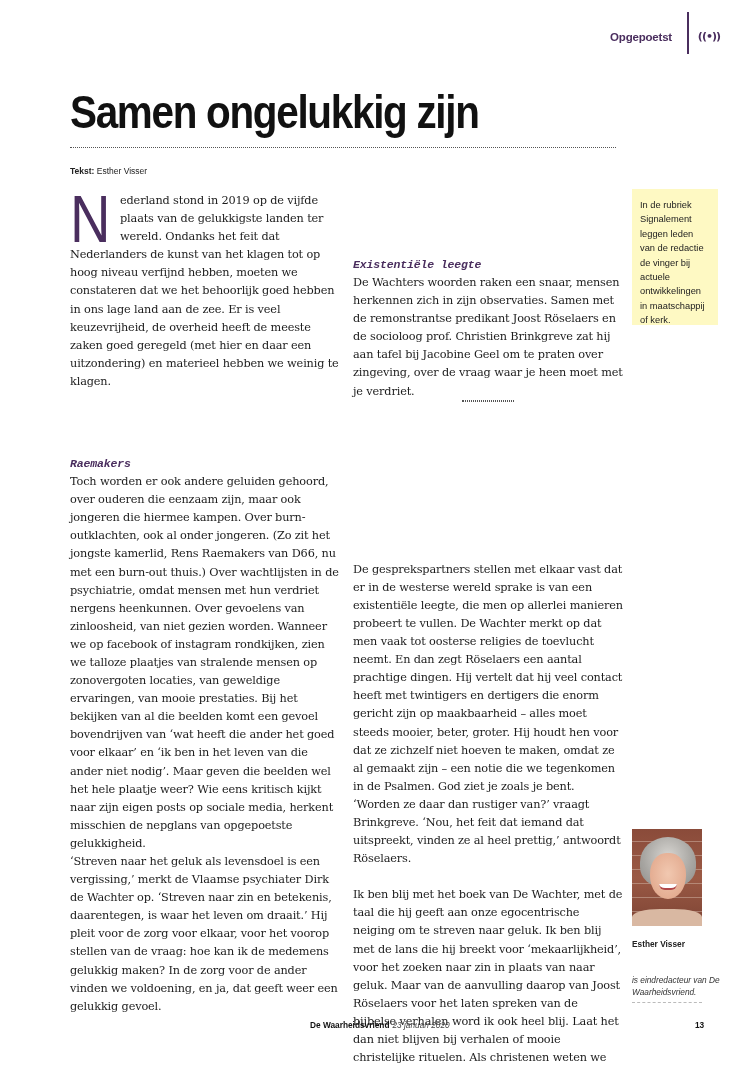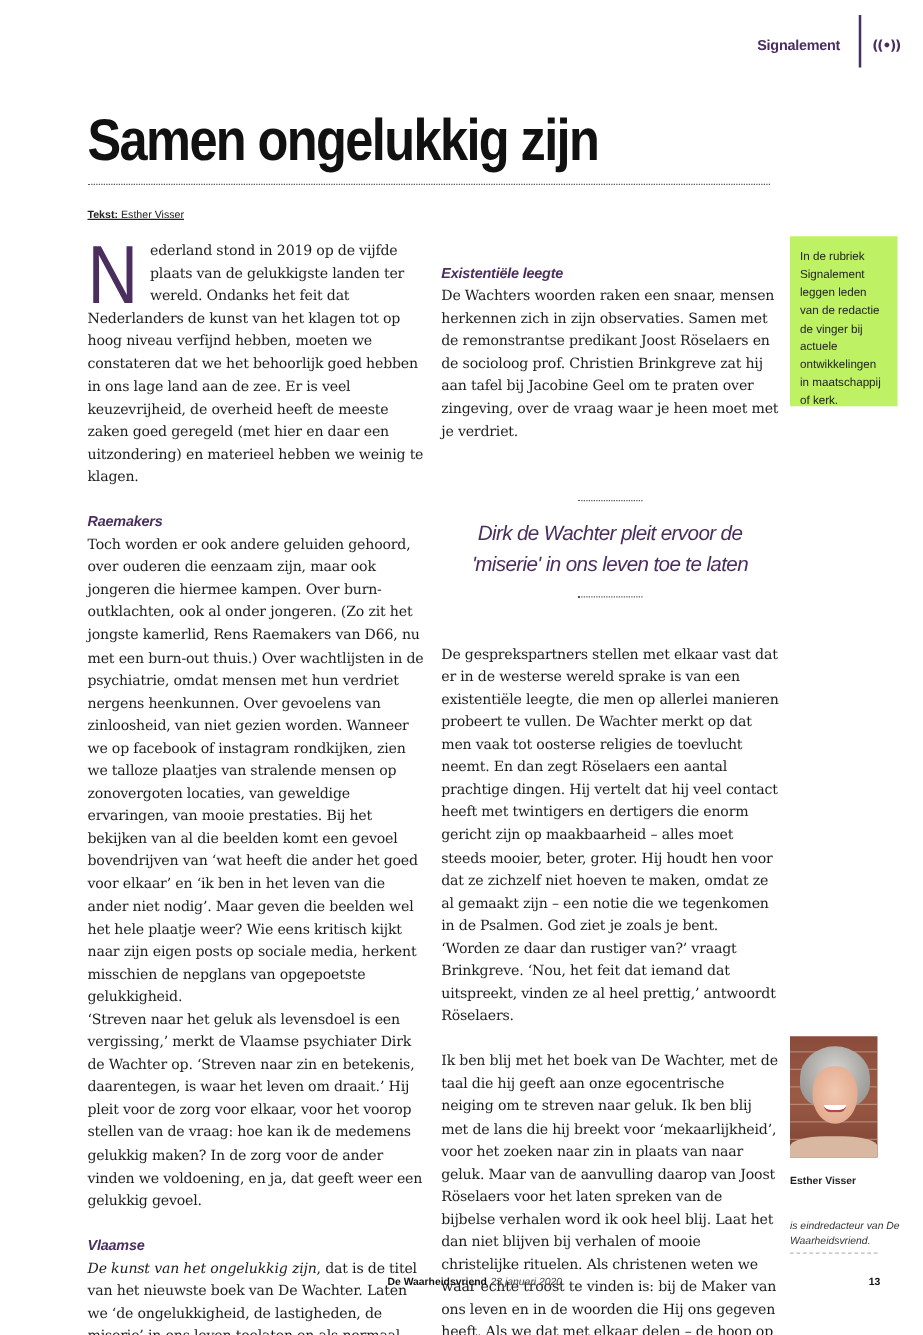--- a/index.html
+++ b/index.html
@@ -6,36 +6,36 @@
   html, body { width: 738px; height: 1068px; background: #ffffff; overflow: hidden; }
   body { position: relative; font-family: "DejaVu Serif", serif; color: #1a1a1a; }
 
   .topbar { position: absolute; top: 0; right: 0; height: 56px; width: 160px; }
   .section-label { position: absolute; right: 66px; top: 31px; font-family: "Liberation Sans", sans-serif; font-weight: bold; font-size: 11.5px; color: #4a2e5e; letter-spacing: -0.2px; }
   .topbar-divider { position: absolute; right: 49px; top: 12px; width: 2px; height: 42px; background: #4a2e5e; }
   .signal-icon { position: absolute; right: 18px; top: 30px; font-family: "DejaVu Sans", sans-serif; font-weight: bold; font-size: 11px; color: #4a2e5e; letter-spacing: -1px; }
 
   .headline { position: absolute; left: 70px; top: 84px; font-family: "Liberation Sans", sans-serif; font-weight: bold; font-size: 47px; letter-spacing: -1.5px; color: #111; transform: scaleX(0.86); transform-origin: left top; white-space: nowrap; }
   .headline-rule { position: absolute; left: 70px; top: 147px; width: 546px; border-top: 1.5px dotted #555; }
-  .byline { position: absolute; left: 70px; top: 166px; font-family: "Liberation Sans", sans-serif; font-size: 8.5px; color: #222; text-decoration: underline; }
+  .byline { position: absolute; left: 70px; top: 166px; font-family: "Liberation Sans", sans-serif; font-size: 8.5px; color: #222; }
   .byline b { font-weight: bold; }
 
   .col { position: absolute; font-size: 11.3px; line-height: 18.1px; color: #1c1c1c; letter-spacing: -0.15px; }
   .col-left { left: 70px; top: 192px; width: 270px; }
   .col-right { left: 353px; top: 192px; width: 270px; }
   .col p { margin: 0; text-align: left; }
   .col .gap { height: 18px; }
-  .subhead { font-family: Liberation Sans, sans-serif; font-style: italic; font-weight: bold; font-size: 11.5px; color: #4a2e5e; line-height: 18px; }
+  .subhead { font-family: Liberation Mono, monospace; font-style: italic; font-weight: bold; font-size: 11.5px; color: #4a2e5e; line-height: 18px; margin-top: 46px; }
   .dropcap { float: left; font-family: "Liberation Sans", sans-serif; font-size: 66px; line-height: 50px; color: #4a2e5e; margin: 2px 6px 0 0; font-weight: normal; transform: scaleX(0.85); transform-origin: left top; width: 44px; }
 
   .pullquote { position: absolute; left: 353px; top: 400px; width: 270px; text-align: center; }
   .pq-rule { width: 52px; margin: 0 auto; border-top: 1.5px dotted #555; }
   .pq-text { font-family: "Liberation Sans", sans-serif; font-style: italic; font-size: 16.5px; line-height: 25px; color: #4a2e5e; margin: 14px 0 12px; letter-spacing: -0.5px; }
 
-  .sidebar-box { position: absolute; left: 632px; top: 189px; width: 86px; height: 136px; background: #bef264; padding: 9px 8px; font-family: "Liberation Sans", sans-serif; font-size: 9.3px; line-height: 14.4px; color: #222; }
+  .sidebar-box { position: absolute; left: 632px; top: 189px; width: 86px; height: 136px; background: #fef9c3; padding: 9px 8px; font-family: "Liberation Sans", sans-serif; font-size: 9.3px; line-height: 14.4px; color: #222; }
 
   .author-photo { position: absolute; left: 632px; top: 829px; width: 70px; height: 97px; background: linear-gradient(180deg, #8a4b3a 0%, #9b5a45 50%, #7d4334 100%); overflow: hidden; }
   .photo-brick { position: absolute; left: 0; right: 0; height: 1px; background: #c9a89a; opacity: 0.6; }
   .photo-hair { position: absolute; left: 8px; top: 8px; width: 56px; height: 50px; background: radial-gradient(ellipse at 50% 40%, #d8d6d2 0%, #a9a7a3 60%, #8e8c88 100%); border-radius: 50% 50% 40% 40%; }
   .photo-face { position: absolute; left: 18px; top: 24px; width: 36px; height: 46px; background: radial-gradient(ellipse at 50% 45%, #f1c8b0 0%, #e4ad92 70%, #d19a80 100%); border-radius: 45% 45% 50% 50%; }
   .photo-smile { position: absolute; left: 27px; top: 55px; width: 18px; height: 6px; background: #fff; border-radius: 0 0 9px 9px; border-bottom: 2px solid #b0484a; }
   .photo-shoulder { position: absolute; left: 0; top: 80px; width: 70px; height: 20px; background: #d9b8a2; border-radius: 40% 40% 0 0; }
 
   .author-caption { position: absolute; left: 632px; top: 938px; width: 90px; font-family: "Liberation Sans", sans-serif; font-size: 8.3px; line-height: 12px; color: #333; }
   .author-name { font-weight: bold; color: #222; }
@@ -44,21 +44,21 @@
 
   .footer-pub { position: absolute; left: 310px; top: 1020px; font-family: "Liberation Sans", sans-serif; font-size: 8.3px; color: #111; }
   .footer-pub b { font-weight: bold; text-align: right; }
   .footer-pub i { font-style: italic; color: #444; margin-left: 3px; }
   .footer-page { position: absolute; left: 695px; top: 1020px; font-family: "Liberation Sans", sans-serif; font-weight: bold; font-size: 8.3px; color: #111; }
 </style>
 </head>
 <body>
 
 <div class="topbar">
-  <span class="section-label">Signalement</span>
+  <span class="section-label">Opgepoetst</span>
   <span class="topbar-divider"></span>
   <span class="signal-icon">((•))</span>
 </div>
 
 <h1 class="headline">Samen ongelukkig zijn</h1>
 <div class="headline-rule"></div>
 <div class="byline">
   <b>Tekst:</b>
   <span>Esther Visser</span>
 </div>
@@ -80,21 +80,20 @@
   <div class="subhead">Existentiële leegte</div>
   <p>De Wachters woorden raken een snaar, mensen herkennen zich in zijn observaties. Samen met de remonstrantse predikant Joost Röselaers en de socioloog prof. Christien Brinkgreve zat hij aan tafel bij Jacobine Geel om te praten over zingeving, over de vraag waar je heen moet met je verdriet.</p>
   <div style="height:160px"></div>
   <p>De gesprekspartners stellen met elkaar vast dat er in de westerse wereld sprake is van een existentiële leegte, die men op allerlei manieren probeert te vullen. De Wachter merkt op dat men vaak tot oosterse religies de toevlucht neemt. En dan zegt Röselaers een aantal prachtige dingen. Hij vertelt dat hij veel contact heeft met twintigers en dertigers die enorm gericht zijn op maakbaarheid – alles moet steeds mooier, beter, groter. Hij houdt hen voor dat ze zichzelf niet hoeven te maken, omdat ze al gemaakt zijn – een notie die we tegenkomen in de Psalmen. God ziet je zoals je bent. ‘Worden ze daar dan rustiger van?’ vraagt Brinkgreve. ‘Nou, het feit dat iemand dat uitspreekt, vinden ze al heel prettig,’ antwoordt Röselaers.</p>
   <div class="gap"></div>
   <p><span>Ik ben blij met het boek van De Wachter, met de taal die hij geeft aan onze egocentrische neiging om te streven naar geluk. Ik ben blij met de lans die hij breekt voor ‘mekaarlijkheid’, voor het zoeken naar zin in plaats van naar geluk. Maar van de aanvulling daarop van Joost Röselaers voor het laten spreken van de bijbelse verhalen word ik ook heel blij. Laat het dan niet blijven bij verhalen of mooie christelijke rituelen. Als christenen weten we waar echte troost te vinden is: bij de Maker van ons leven en in de woorden die Hij ons gegeven heeft. Als we dat met elkaar delen – de hoop op het eeuwige leven, de liefde en vergeving die Hij ons schenkt in Christus – dan hebben we elkaar veel te bieden. Ik ondervind het aan den lijve.</span></p>
 </div>
 
 <div class="pullquote">
   <div class="pq-rule"></div>
-  <div class="pq-text">Dirk de Wachter pleit ervoor de 'miserie' in ons leven toe te laten</div>
   <div class="pq-rule"></div>
 </div>
 
 <div class="sidebar-box">In de rubriek Signalement leggen leden van de redactie de vinger bij actuele ontwikkelingen in maatschappij of kerk.</div>
 
 <div class="author-photo">
   <div class="photo-brick" style="top:12px"></div>
   <div class="photo-brick" style="top:26px"></div>
   <div class="photo-brick" style="top:40px"></div>
   <div class="photo-brick" style="top:54px"></div>

